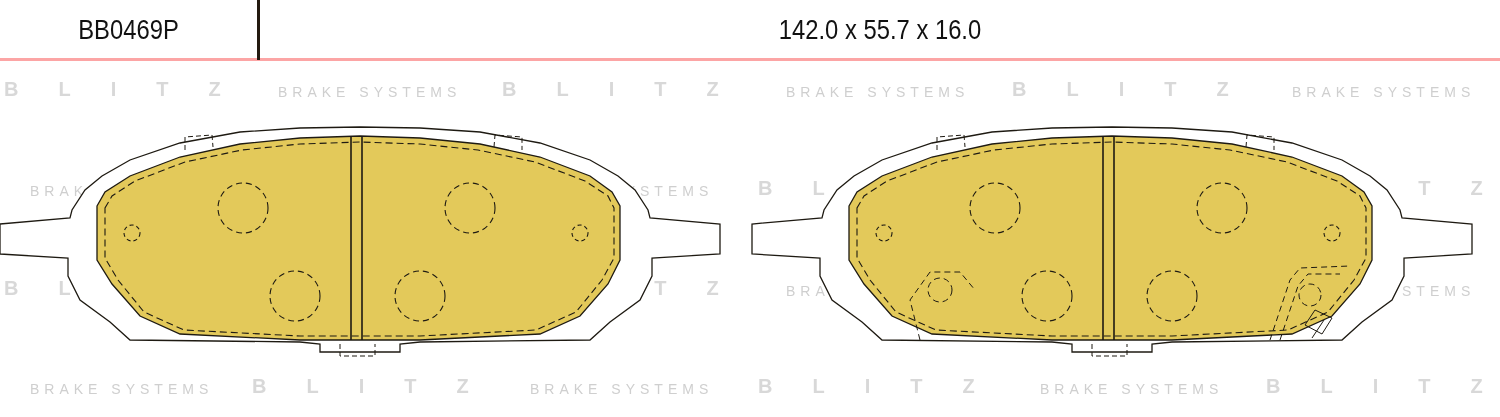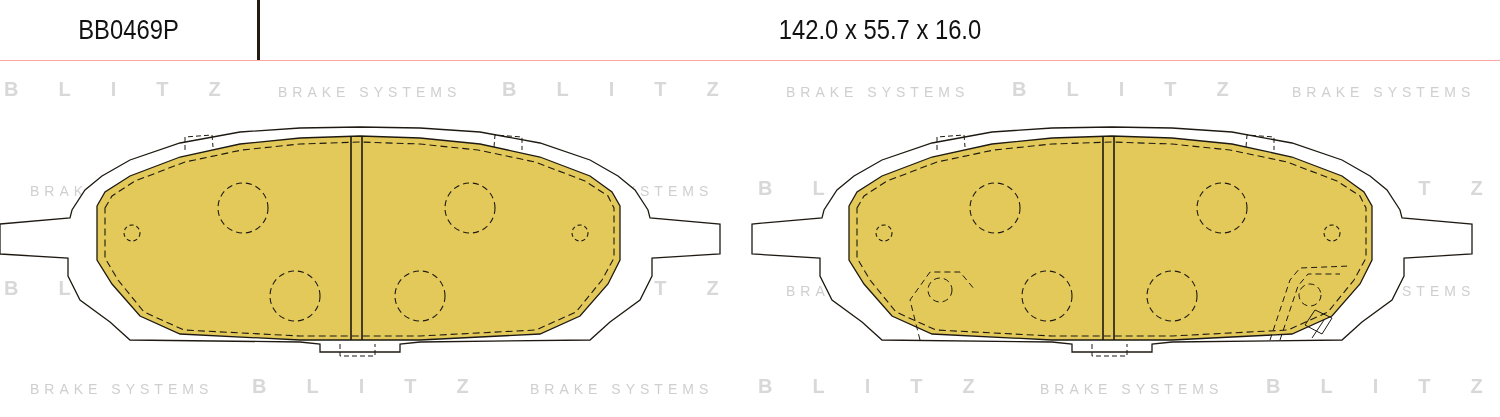--- a/index.html
+++ b/index.html
@@ -1,17 +1,17 @@
 <!DOCTYPE html>
 <html><head>
 <meta charset="utf-8">
 <style>
   html,body{margin:0;padding:0;background:#fff;}
   body{width:1500px;height:417px;position:relative;overflow:hidden;font-family:"Liberation Sans",sans-serif;}
-  .hdr{position:absolute;left:0;top:0;width:1500px;height:61px;border-bottom:1px solid #fca5a5;box-sizing:border-box;}
+  .hdr{position:absolute;left:0;top:0;width:1500px;height:61px;border-bottom:3px solid #fca5a5;box-sizing:border-box;}
   .hdr .div{position:absolute;left:257px;top:0;width:3px;height:60px;background:#231a10;}
   .hdr .code{position:absolute;left:0;top:14px;width:257px;text-align:center;font-size:28px;color:#111;font-family:"Liberation Sans Narrow","Liberation Sans",sans-serif;transform:scaleX(0.85);letter-spacing:0px;}
   .hdr .dims{position:absolute;left:260px;top:14px;width:1240px;text-align:center;font-size:28px;color:#111;transform:scaleX(0.85);}
   .wm{position:absolute;left:0;width:1500px;height:30px;}
   .wm span{position:absolute;white-space:nowrap;color:#d4d4d4;}
   .wm .blitz{font-size:20px;font-weight:bold;letter-spacing:40px;color:#d8d8d8;}
   .wm .bs{font-size:14px;letter-spacing:5px;color:#cfcfcf;}
   svg.pads{position:absolute;left:0;top:0;}
 </style>
 </head>

